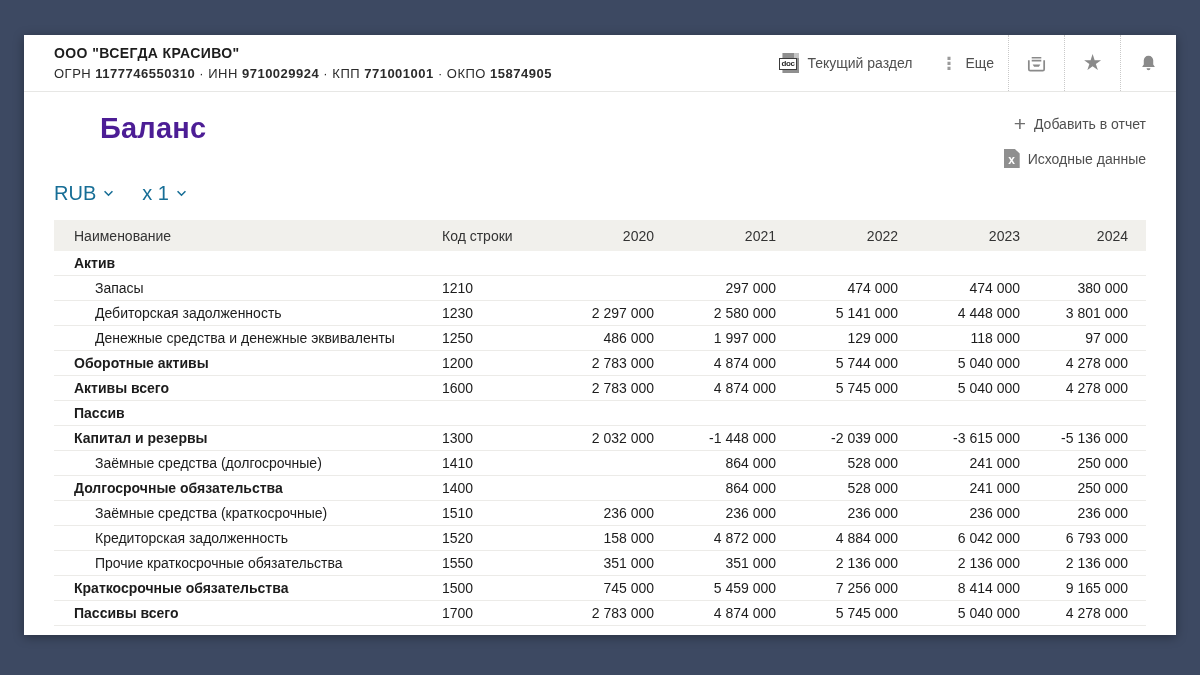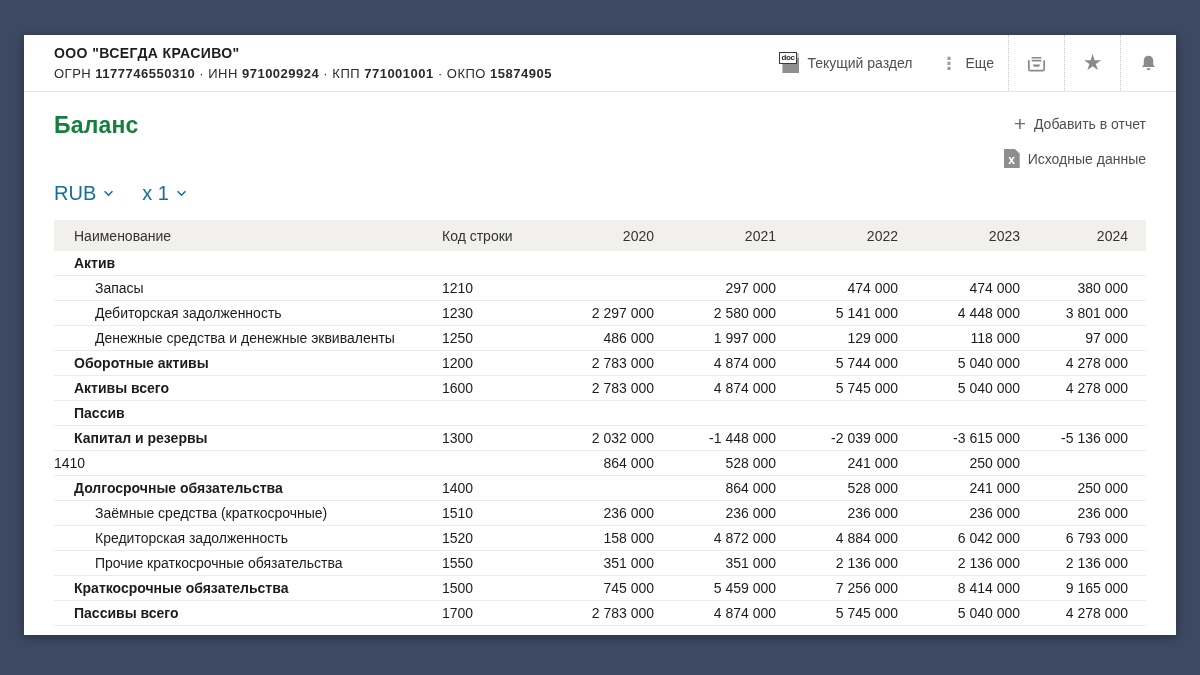--- a/index.html
+++ b/index.html
@@ -22,34 +22,34 @@
   .kebab { color:#9a9a9a; font-size:17px; font-weight:700; line-height:1; }
   .icon-cell { width:56px; display:flex; align-items:center; justify-content:center;
                border-left:1px dotted #c9c9c9; cursor:pointer; }
   .star-glyph { font-size:22px; color:#8a8a8a; line-height:1; }
 
   
   .doc-icon { position:relative; width:17px; height:20px; display:inline-block; }
   .doc-page { position:absolute; inset:0; background:#8f8f8f;
               clip-path:polygon(0 0,70% 0,100% 26%,100% 100%,0 100%); }
   .doc-fold { position:absolute; right:0; top:0; width:5px; height:5px; background:#c4c4c4; }
-  .doc-badge { position:absolute; left:-3px; bottom:9px; background:#fff; border:1px solid #3a3a3a;
+  .doc-badge { position:absolute; left:-3px; bottom:3px; background:#fff; border:1px solid #3a3a3a;
                color:#2a2a2a; font-size:8px; font-weight:700; line-height:1; padding:1px 1px;
                letter-spacing:-.3px; }
 
   
   .excel-icon { position:relative; width:16px; height:19px; display:inline-block;
                 background:#8f8f8f; clip-path:polygon(0 0,70% 0,100% 24%,100% 100%,0 100%); }
   .excel-icon span { position:absolute; left:0; right:0; bottom:1px; text-align:center;
                      color:#fff; font-size:12px; font-weight:700; line-height:1.1; }
 
   
   .content { padding:0 30px; }
   .title-row { display:flex; justify-content:space-between; margin-top:20px; }
-  h1 { font-size:23px; font-weight:700; color:#15803d; letter-spacing:.2px; }
+  h1 { font-size:29px; font-weight:700; color:#4c1d95; letter-spacing:.2px;margin-left:46px; }
   .right-actions { display:flex; flex-direction:column; align-items:flex-end; gap:17px; padding-top:4px; }
   .action { display:flex; align-items:center; gap:8px; font-size:14px; color:#4f4f4f; cursor:pointer; }
   .plus-glyph { font-size:21px; color:#6e6e6e; font-weight:400; line-height:14px; }
 
   .controls { display:flex; gap:28px; margin-top:14px; }
   .dropdown { display:flex; align-items:center; gap:7px; font-size:20px;
               color:#176e96; cursor:pointer; }
   .chev { width:11px; height:7px; }
 
   
@@ -218,20 +218,21 @@
           <div class="tr total">
             <div class="td name">Капитал и резервы</div>
             <div class="td code">1300</div>
             <div class="td num">2 032 000</div>
             <div class="td num">-1 448 000</div>
             <div class="td num">-2 039 000</div>
             <div class="td num">-3 615 000</div>
             <div class="td num">-5 136 000</div>
           </div>
           <div class="tr child">
+            <div class="td name">Заёмные средства (долгосрочные)</div>
             <div class="td code">1410</div>
             <div class="td num"></div>
             <div class="td num">864 000</div>
             <div class="td num">528 000</div>
             <div class="td num">241 000</div>
             <div class="td num">250 000</div>
           </div>
           <div class="tr total">
             <div class="td name">Долгосрочные обязательства</div>
             <div class="td code">1400</div>

